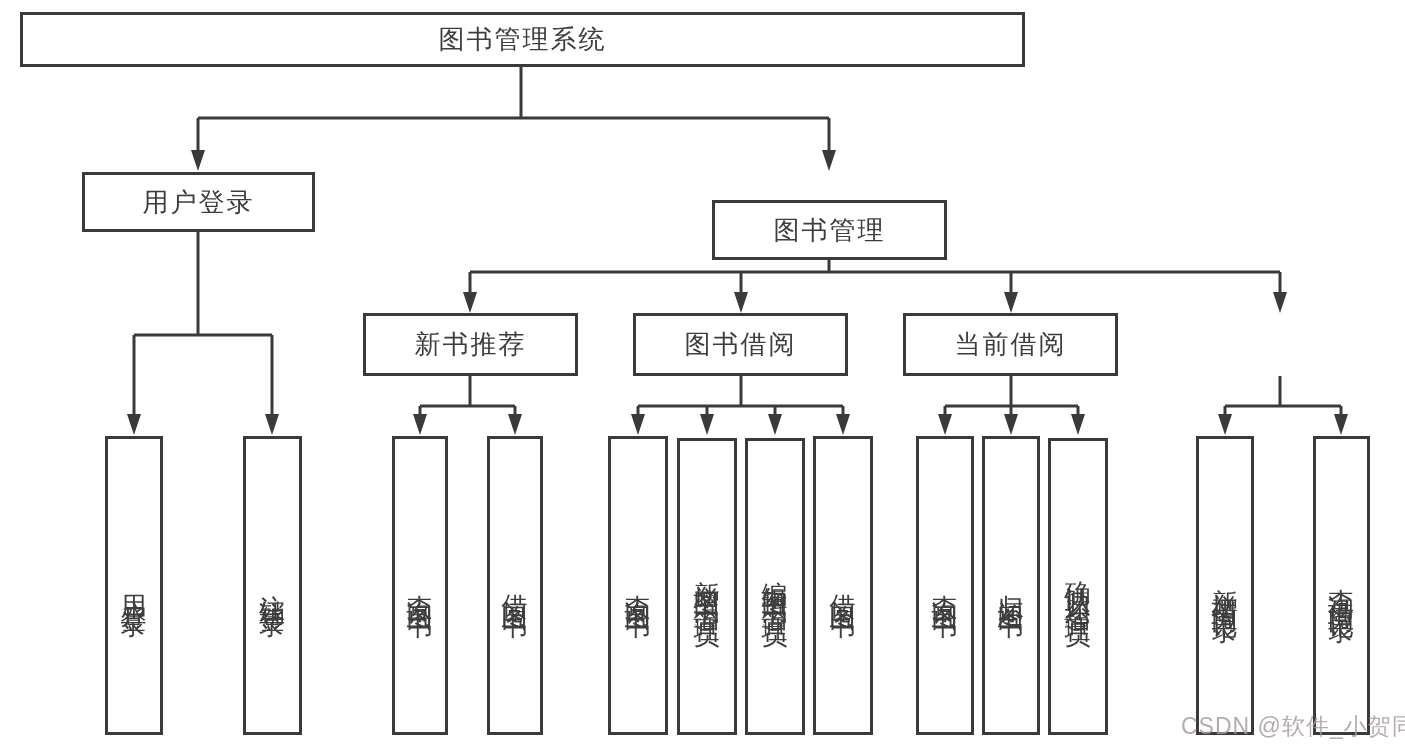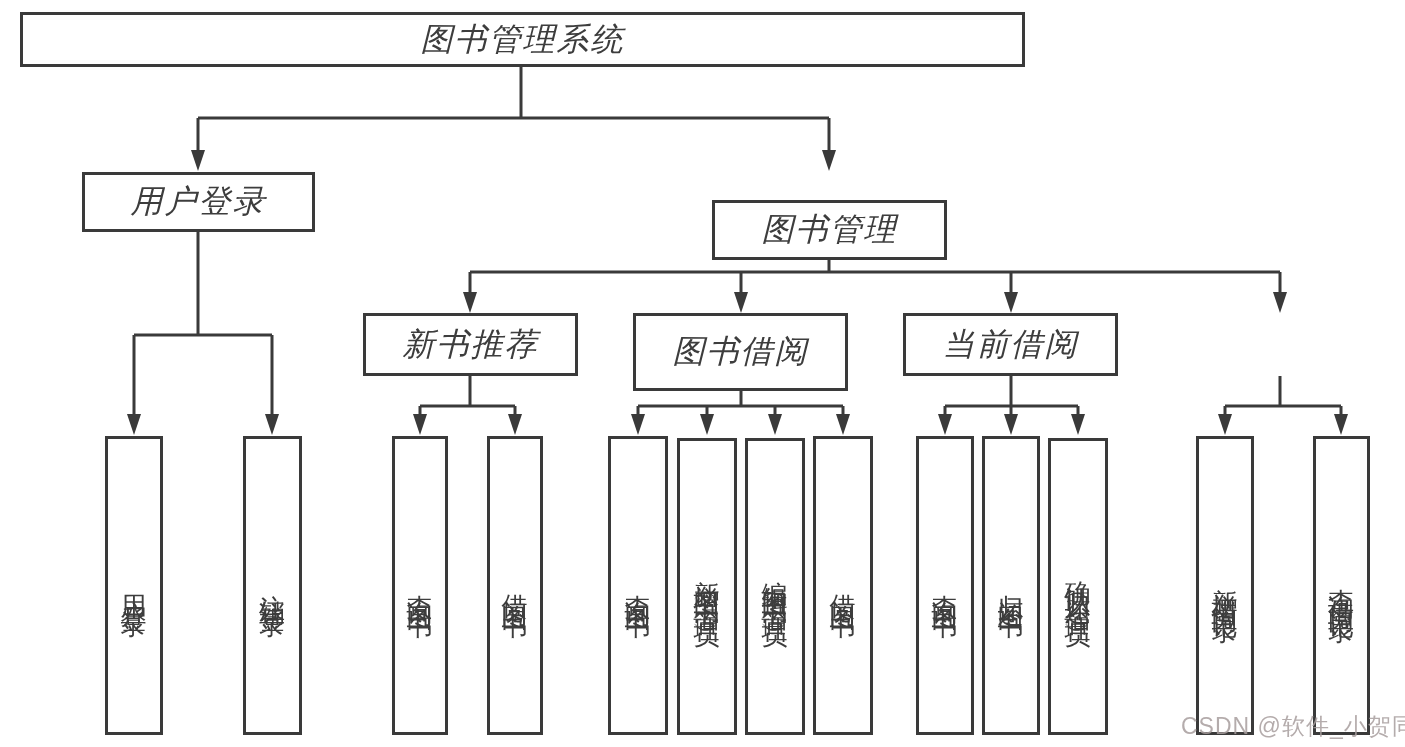--- a/index.html
+++ b/index.html
@@ -12,21 +12,21 @@
   #connectors {
     position:absolute; left:0; top:0; width:1405px; height:747px;
     color:var(--line,#3a3a3a); z-index:1;
   }
   .node {
     position:absolute; box-sizing:border-box; background:#ffffff;
     border:3px solid var(--line,#3a3a3a);
     display:flex; align-items:center; justify-content:center;
     z-index:2; color:var(--text,#3d3d3d);
   }
-  .hbox { font-size:32px; letter-spacing:2px; white-space:nowrap;font-style:italic; }
+  .hbox { font-size:26px; letter-spacing:2px; white-space:nowrap; }
   .vbox { font-size:26px; }
   .vbox .vtxt {
     writing-mode:vertical-rl; text-orientation:mixed;
     letter-spacing:6px; line-height:1;
   }
   #watermark {
     position:absolute; left:1181px; top:711px; z-index:3;
     font-size:23px; letter-spacing:1px; white-space:nowrap;
     color:var(--wm,#a89e9e); opacity:.85;
   }
@@ -93,21 +93,21 @@
   <div class="node hbox" style="left:82px; top:172px; width:233px; height:60px;">
     <span>用户登录</span>
   </div>
   <div class="node hbox" style="left:712px; top:172px; width:235px; height:60px;margin-top:28px;">
     <span>图书管理</span>
   </div>
 
   <div class="node hbox" style="left:363px; top:313px; width:215px; height:63px;">
     <span>新书推荐</span>
   </div>
-  <div class="node hbox" style="left:633px; top:313px; width:215px; height:78px;">
+  <div class="node hbox" style="left:633px; top:313px; width:215px; height:63px;">
     <span>图书借阅</span>
   </div>
   <div class="node hbox" style="left:903px; top:313px; width:215px; height:63px;">
     <span>当前借阅</span>
   </div>
 
   <div class="node vbox" style="left:105px; top:436px; width:58px; height:299px;">
     <span class="vtxt">用户登录</span>
   </div>
   <div class="node vbox" style="left:243px; top:436px; width:59px; height:299px;">

